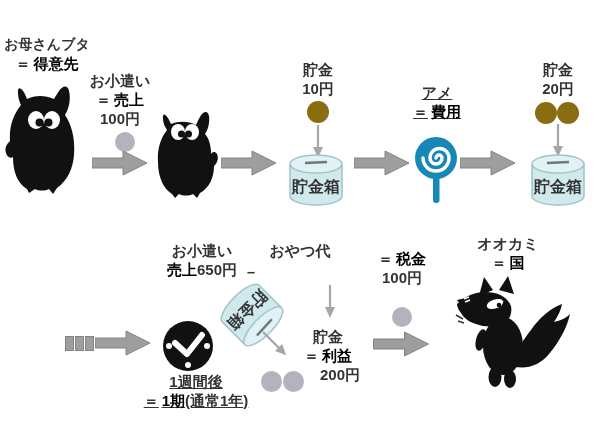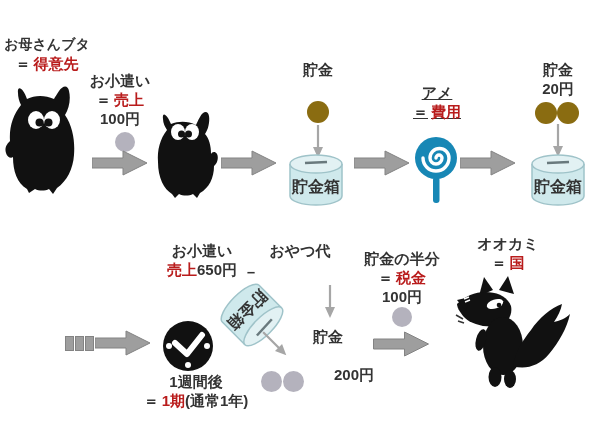--- a/index.html
+++ b/index.html
@@ -4,21 +4,21 @@
 <style>
   html,body{margin:0;padding:0;background:#fff;}
   .stage{
     position:relative;width:600px;height:440px;background:#ffffff;overflow:hidden;
     font-family:"Liberation Sans","DejaVu Sans",sans-serif;
   }
   .cap{
     position:absolute;width:140px;text-align:center;font-weight:bold;
     color:#333;font-size:15px;line-height:19px;white-space:nowrap;
   }
-  .cap .red{color:#b91c1c;}
+  .cap .red{color:#000000;}
   .cap .eq{margin-right:3px;}
   .sm{font-size:14px;}
   .abs{position:absolute;}
   .coin{position:absolute;border-radius:50%;}
   .coin.gold{width:22px;height:22px;background:#8a6c11;}
   .coin.gray{width:20px;height:20px;background:#b4b2bd;}
   .dash{position:absolute;width:7px;height:13px;background:#9e9e9e;border:1px solid #838383;}
   .bank{position:absolute;width:56px;height:58px;}
   .bank .bank-label{
     position:absolute;top:26px;left:0;width:100%;text-align:center;
@@ -66,20 +66,21 @@
     <circle cx="28.5" cy="24" r="3.5" fill="#111"></circle>
     <circle cx="35.5" cy="24" r="3.5" fill="#111"></circle>
   </svg>
 
   <svg class="abs" style="left:221px;top:150px;" width="57" height="26" viewBox="0 0 57 26">
     <polygon points="0,8 31,8 31,1 55,13 31,25 31,18 0,18" fill="#9e9e9e" stroke="#838383" stroke-width="1"></polygon>
   </svg>
 
   <div class="cap" style="left:248px;top:60px;">
     <div><span>貯金</span></div>
+    <div><span>10円</span></div>
   </div>
 
   <div class="coin gold" style="left:307px;top:101px;"></div>
 
   <svg class="abs" style="left:312px;top:125px;" width="12" height="34" viewBox="0 0 12 34">
     <line x1="6" y1="0" x2="6" y2="23" stroke="#a6a6a6" stroke-width="2.2"></line>
     <polygon points="1,22 11,22 6,33" fill="#a6a6a6"></polygon>
   </svg>
 
   <div class="bank" style="left:288px;top:151px;">
@@ -140,21 +141,21 @@
   </svg>
 
   <svg class="abs" style="left:162px;top:320px;" width="52" height="52" viewBox="0 0 52 52">
     <circle cx="26" cy="26" r="25" fill="#111"></circle>
     <path d="M13 23 L25 34 L40 15" fill="none" stroke="#fff" stroke-width="6" stroke-linecap="round" stroke-linejoin="round"></path>
     <circle cx="7" cy="26" r="3" fill="#fff"></circle>
     <circle cx="45" cy="26" r="3" fill="#fff"></circle>
     <circle cx="26" cy="45" r="3" fill="#fff"></circle>
   </svg>
 
-  <div class="cap" style="left:126px;top:372px;">
+  <div class="cap" style="left:126px;top:372px;text-decoration:underline;">
     <div><span>1週間後</span></div>
     <div><span class="eq">＝</span><span class="red">1期</span><span>(通常1年)</span></div>
   </div>
 
   <div class="cap" style="left:132px;top:241px;">
     <div><span>お小遣い</span></div>
     <div><span class="red">売上</span><span>650円</span></div>
   </div>
 
   <div class="cap" style="left:181px;top:262px;">
@@ -181,30 +182,30 @@
     </svg>
   </div>
 
   <svg class="abs" style="left:324px;top:285px;" width="12" height="34" viewBox="0 0 12 34">
     <line x1="6" y1="0" x2="6" y2="23" stroke="#a6a6a6" stroke-width="2.2"></line>
     <polygon points="1,22 11,22 6,33" fill="#a6a6a6"></polygon>
   </svg>
 
   <div class="cap" style="left:258px;top:327px;">
     <div><span>貯金</span></div>
+    <div><span class="eq">＝</span><span class="red">利益</span></div>
   </div>
 
   <div class="coin gray" style="left:261px;top:371px;width:21px;height:21px;"></div>
   <div class="coin gray" style="left:283px;top:371px;width:21px;height:21px;"></div>
-  <div class="abs" style="left:334px;top:366px;font-weight:bold;font-size:15px;color:#333;white-space:nowrap;">
+  <div class="abs" style="left:320px;top:366px;font-weight:bold;font-size:15px;color:#333;white-space:nowrap;">
     <span>200円</span>
   </div>
 
   <div class="cap" style="left:332px;top:249px;">
-    <div><span>貯金の半分</span></div>
     <div><span class="eq">＝</span><span class="red">税金</span></div>
     <div><span>100円</span></div>
   </div>
 
   <div class="coin gray" style="left:392px;top:307px;"></div>
 
   <svg class="abs" style="left:372px;top:331px;" width="60" height="26" viewBox="0 0 57 26">
     <polygon points="0,8 31,8 31,1 55,13 31,25 31,18 0,18" fill="#9e9e9e" stroke="#838383" stroke-width="1"></polygon>
   </svg>
 

